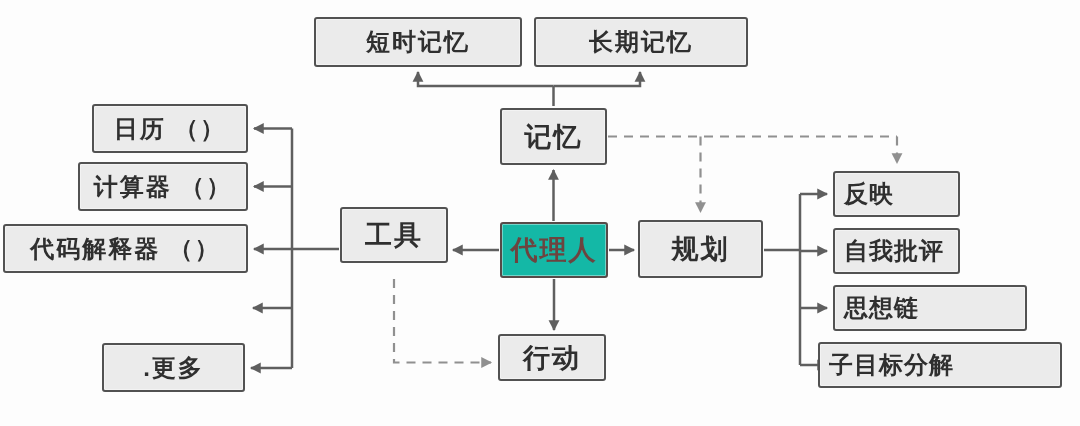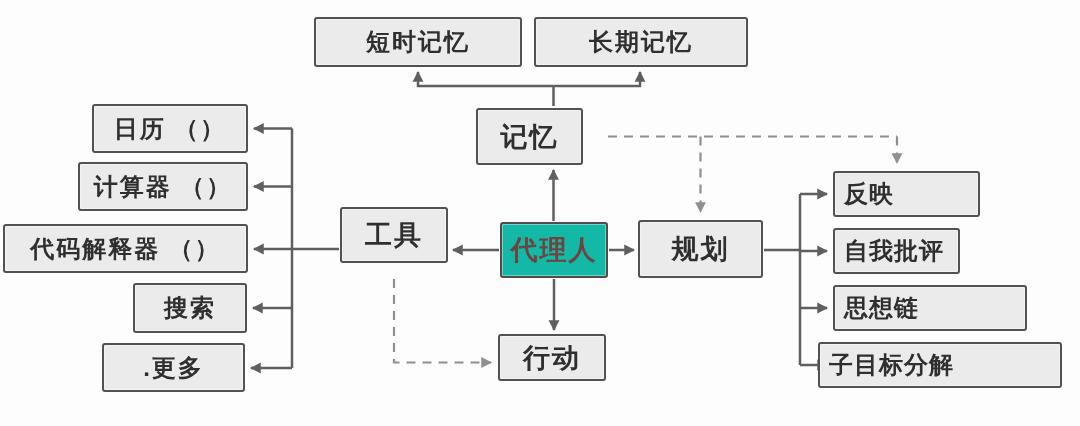--- a/index.html
+++ b/index.html
@@ -104,41 +104,40 @@
     <path class="edge dashed" d="M608,136.5 L897,136.5"></path>
     <path class="edge dashed" d="M700.5,136.5 L700.5,212" marker-end="url(#arrow-dash)"></path>
     <path class="edge dashed" d="M897,136.5 L897,163" marker-end="url(#arrow-dash)"></path>
     <path class="edge dashed" d="M394,279 L394,362.5 L491,362.5" marker-end="url(#arrow-dash)"></path>
   </svg>
 
   <div class="node" style="left:314px; top:17px; width:208px; height:50px;">短时记忆</div>
 
   <div class="node" style="left:534px; top:17px; width:214px; height:50px;">长期记忆</div>
 
-  <div class="node big" style="left:476px; top:108px; width:107px; height:57px;">记忆</div>
+  <div class="node big" style="left:500px; top:108px; width:107px; height:57px;">记忆</div>
 
   <div class="node" style="left:92px; top:104px; width:156px; height:49px;">日历 （）</div>
 
   <div class="node" style="left:78px; top:162px; width:170px; height:49px;">计算器 （）</div>
 
   <div class="node" style="left:3px; top:224px; width:245px; height:49px;">代码解释器 （）</div>
 
-  <div class="node" style="left:133px; top:283px; width:114px; height:50px;">搜索</div>
 
   <div class="node" style="left:102px; top:343px; width:143px; height:49px;">.更多</div>
 
   <div class="node big" style="left:340px; top:207px; width:108px; height:56px;">工具</div>
 
   <div class="node big agent" style="left:500px; top:222px; width:108px; height:56px;">代理人</div>
 
   <div class="node big" style="left:638px; top:220px; width:125px; height:58px;">规划</div>
 
   <div class="node big" style="left:498px; top:334px; width:108px; height:47px;">行动</div>
 
-  <div class="node left-align" style="left:833px; top:171px; width:147px; height:46px;">反映</div>
+  <div class="node left-align" style="left:833px; top:171px; width:127px; height:46px;">反映</div>
 
   <div class="node left-align" style="left:833px; top:228px; width:127px; height:46px;">自我批评</div>
 
   <div class="node left-align" style="left:833px; top:285px; width:194px; height:46px;">思想链</div>
 
   <div class="node left-align" style="left:818px; top:342px; width:244px; height:46px;">子目标分解</div>
 
 </div>
 
 </body></html>

